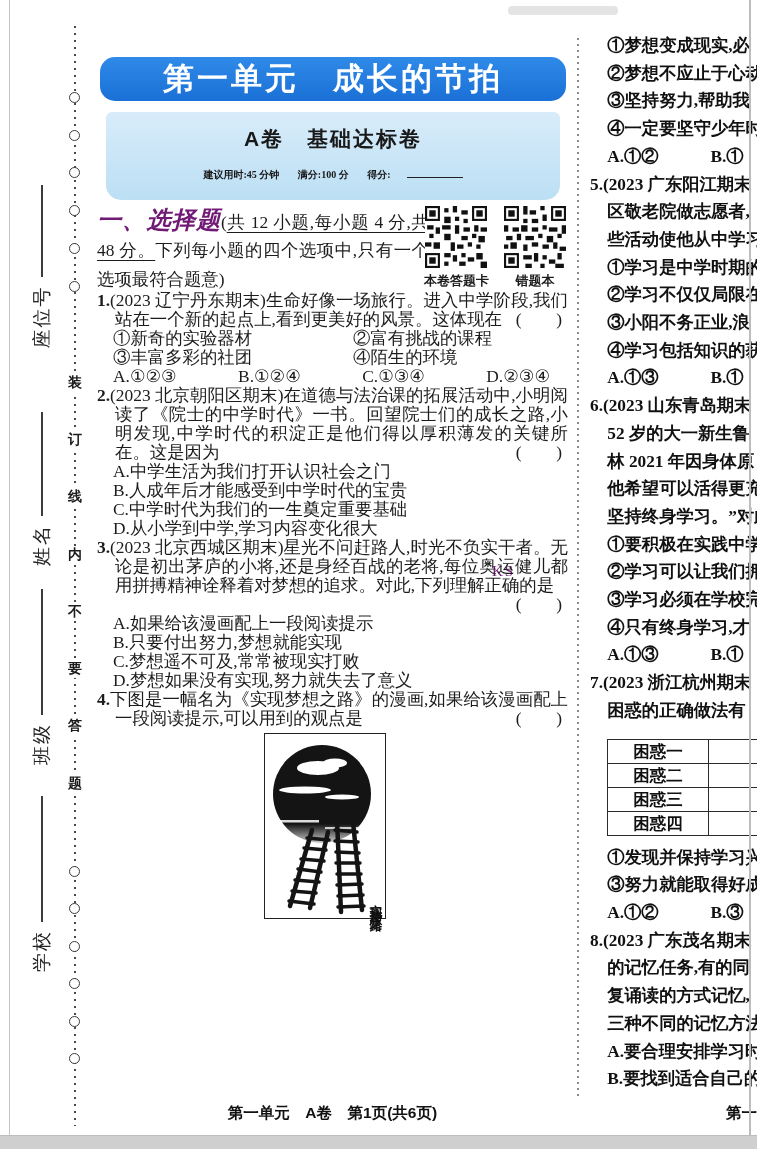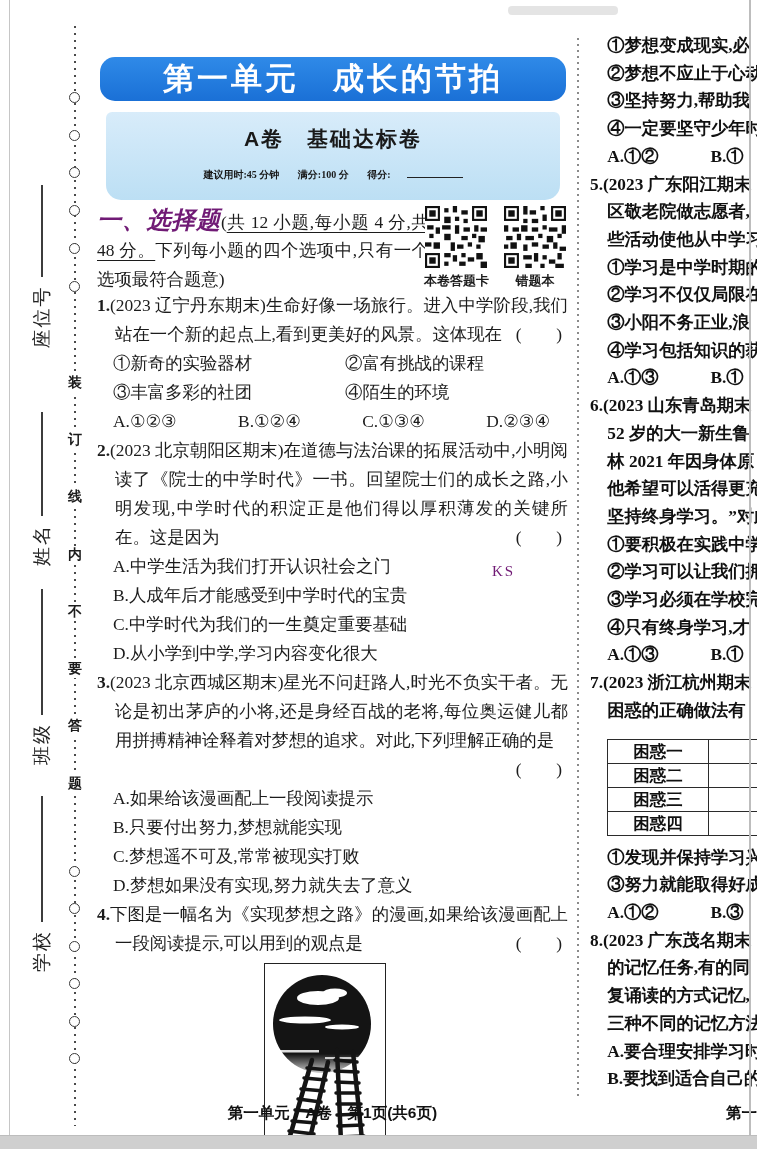--- a/index.html
+++ b/index.html
@@ -39,26 +39,26 @@
   .sec-title{color:#701a75;font-weight:bold;font-family:"Liberation Sans","DejaVu Sans",sans-serif;font-size:24px;font-style:italic;}
   .u{text-decoration:underline;text-underline-offset:4px;text-decoration-thickness:1px;}
 
   
   .qr-wrap{position:absolute;left:424px;top:206px;display:flex;gap:15px;}
   .qr{width:64px;text-align:center;}
   .qr svg{width:62px;height:62px;display:block;margin:0 auto;}
   .qr-label{margin-top:4px;font-size:13px;font-weight:bold;font-family:"Liberation Sans","DejaVu Sans",sans-serif;white-space:nowrap;}
 
   
-  .questions{position:absolute;left:97px;top:291px;width:471px;font-size:17.4px;line-height:29px;}
+  .questions{position:absolute;left:97px;top:291px;width:471px;font-size:17.4px;line-height:19px;}
   .stem{margin:0;padding-left:18px;text-indent:-18px;text-align:justify;position:relative;}
   .qnum{font-weight:bold;}
   .bracket{position:absolute;right:6px;bottom:0;text-indent:0;}
   .bracket-line{text-align:right;padding-right:6px;}
-  .pair-row{display:flex;padding-left:16px;}
+  .pair-row{display:flex;padding-left:16px;gap:8px;}
   .pair-row span:first-child{width:232px;flex:0 0 auto;}
   .choices{display:flex;justify-content:space-between;padding-left:16px;width:437px;gap:24px;}
   .opt{padding-left:16px;}
 
   
   .cartoon{position:relative;width:120px;height:184px;border:1.6px solid #222;background:#fff;margin:5px auto 0 167px;}
   .cartoon-caption{position:absolute;right:0px;bottom:6px;writing-mode:vertical-rl;
      font-size:12.5px;font-weight:600;letter-spacing:3px;color:#111;}
 
   

